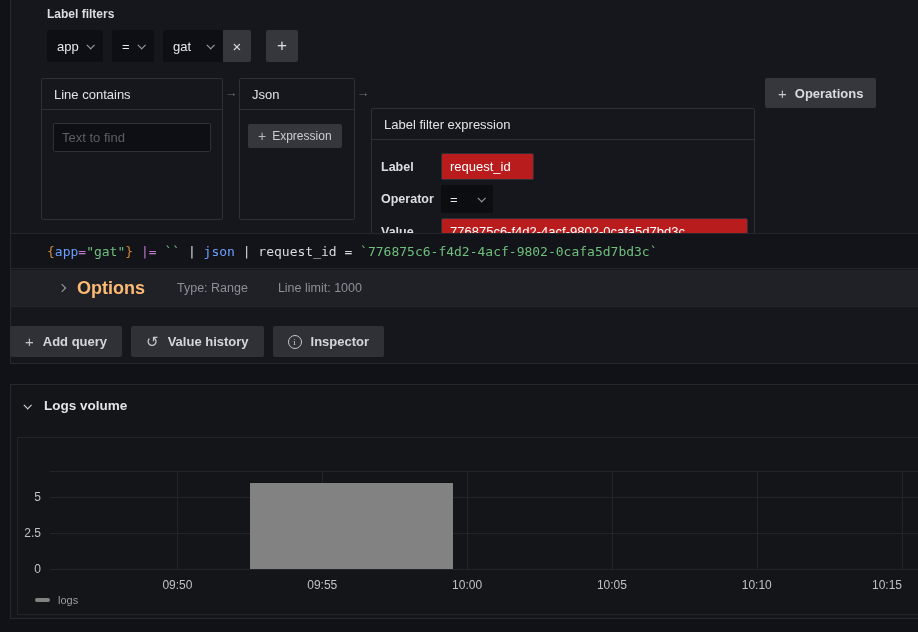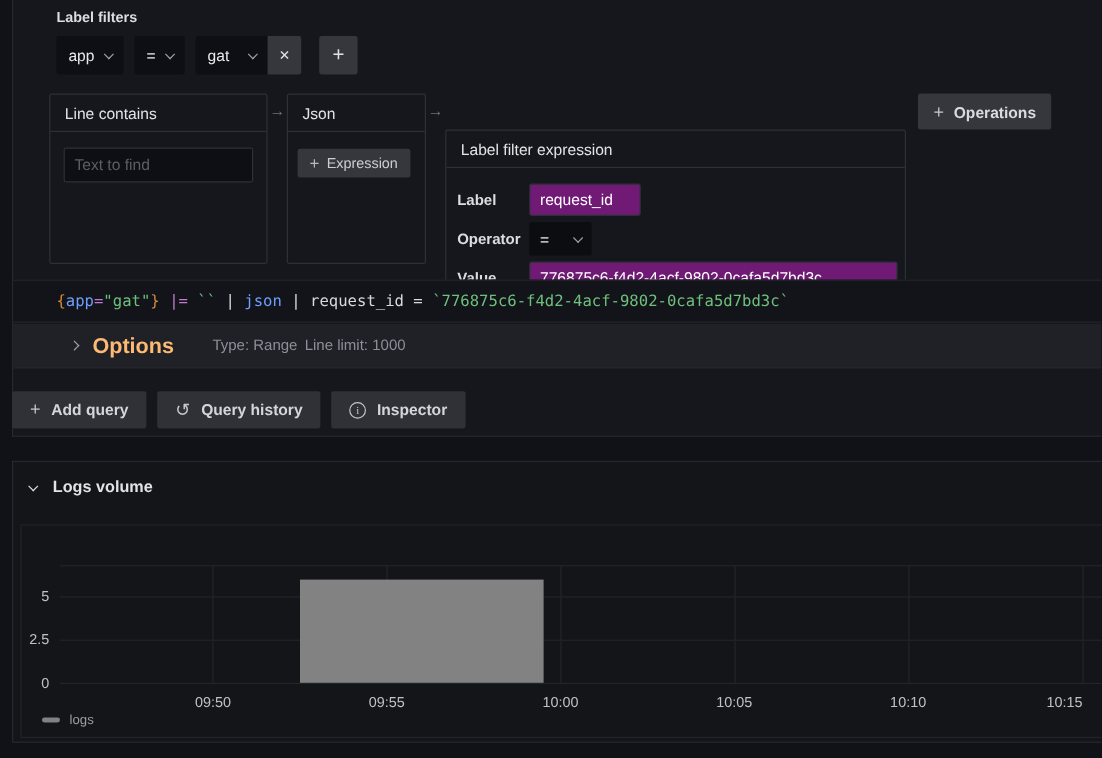--- a/index.html
+++ b/index.html
@@ -62,21 +62,21 @@
   .small-btn {
     height:24px; background:#35373d; border:none; border-radius:2px; color:#cdced3;
     font-size:12px; font-weight:500; display:inline-flex; align-items:center; gap:6px;
     padding:0 10px; cursor:pointer;
   }
   .small-btn .plus { font-size:14px; color:#b7b9be; }
   .p3-body { padding:13px 0 0 9px; }
   .form-row { display:flex; align-items:center; margin-bottom:5px; }
   .form-label { width:60px; font-size:12.5px; font-weight:600; color:#dcdde1; }
   .form-input {
-    height:27px; background:#701a75; border:1px solid #2e3037; border-radius:2px;
+    height:27px; background:#b91c1c; border:1px solid #2e3037; border-radius:2px;
     color:#fff; font-size:13px; padding:4px 8px; outline:none;
   }
   .in-label { width:93px; }
   .in-value { width:307px; }
   .op-select {
     width:52px; height:28px; background:#0c0d11; border-radius:2px; display:flex;
     align-items:center; justify-content:space-between; padding:0 9px; font-size:13px; color:#e8e9ec; cursor:pointer;
   }
   .operations-btn {
     position:absolute; left:754px; top:78px; height:30px;
@@ -225,32 +225,32 @@
   </button>
 
   <div class="query-code">
     <span><span class="tok-brace">{</span><span class="tok-label">app</span><span class="tok-operator">=</span><span class="tok-string">"gat"</span><span class="tok-brace">}</span><span class="tok-plain"> </span><span class="tok-operator">|=</span><span class="tok-plain"> </span><span class="tok-string">``</span><span class="tok-plain"> | </span><span class="tok-label">json</span><span class="tok-plain"> | </span><span class="tok-plain">request_id = </span><span class="tok-string">`776875c6-f4d2-4acf-9802-0cafa5d7bd3c`</span></span>
   </div>
 
   <div class="options-row">
     <span class="chev right"></span>
     <span class="opt-label">Options</span>
     <span class="opt-meta">Type: Range</span>
-    <span class="opt-meta" style="margin-left:6px">Line limit: 1000</span>
+    <span class="opt-meta" style="margin-left:30px">Line limit: 1000</span>
   </div>
 </div>
 
 <div class="toolbar">
   <button class="gbtn">
     <span class="plus">+</span>
     <span>Add query</span>
   </button>
   <button class="gbtn">
     <span class="hist">↺</span>
-    <span>Query history</span>
+    <span>Value history</span>
   </button>
   <button class="gbtn">
     <span class="info-circle">i</span>
     <span>Inspector</span>
   </button>
 </div>
 
 <div class="logs-section">
   <div class="logs-header">
     <span class="chev white"></span>

